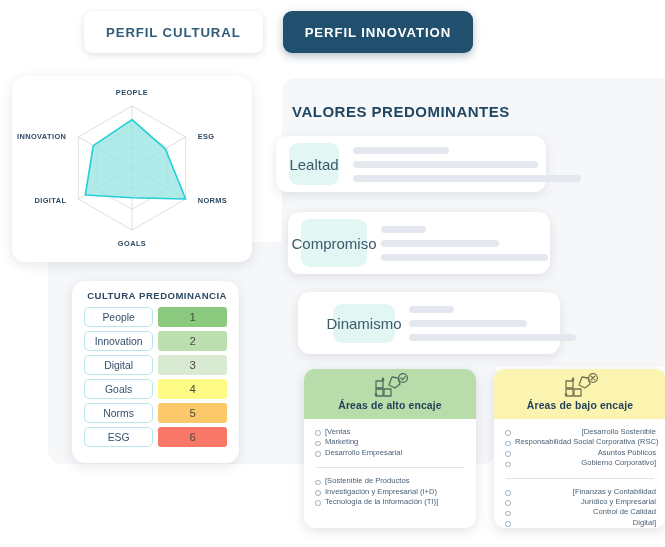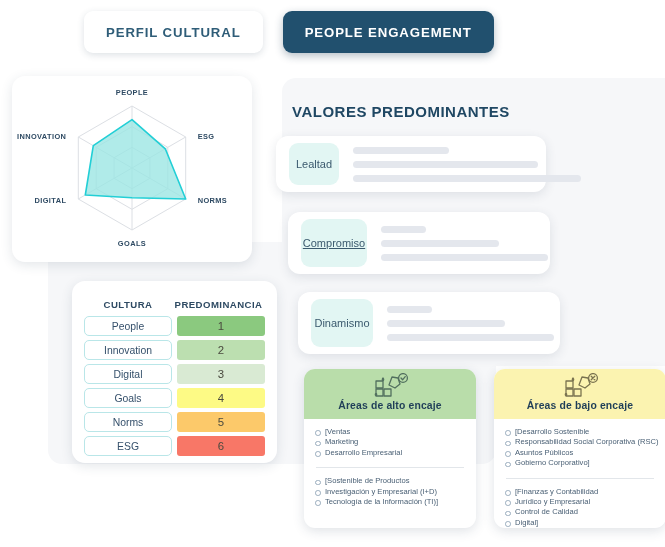--- a/index.html
+++ b/index.html
@@ -49,24 +49,24 @@
   
   .radar-card{
     position:absolute;left:12px;top:76px;width:240px;height:186px;
     background:#fff;border-radius:13px;
     box-shadow:0 3px 12px rgba(40,60,85,.13);
   }
   .radar-card svg{display:block;}
 
   
   .table-card{
-    position:absolute;left:72px;top:281px;width:205px;height:182px;
+    position:absolute;left:72px;top:281px;width:167px;height:182px;
     background:#fff;border-radius:13px;
     box-shadow:0 3px 12px rgba(40,60,85,.13);
-    padding-top:18px;box-sizing:border-box;
+    padding-top:9px;box-sizing:border-box;
   }
   .thead{display:flex;padding:0 12px;margin-bottom:6px;}
   .th{
     font-size:9.6px;font-weight:700;letter-spacing:.45px;
     color:#2e4a63;text-align:center;
   }
   .th.c1{width:88px;}
   .th.c2{width:93px;}
   .trow{display:flex;padding:0 12px;margin-bottom:4px;gap:5px;}
   .cell-name{
@@ -88,42 +88,42 @@
     font-size:15px;font-weight:700;letter-spacing:.5px;color:#1f4763;
   }
   .vcard{
     position:absolute;background:#fff;border-radius:12px;
     box-shadow:0 3px 11px rgba(40,60,85,.12);
     display:flex;align-items:center;padding:0 13px;box-sizing:border-box;
   }
   .vchip{
     background:#e2f6f3;border-radius:9px;
     display:flex;align-items:center;justify-content:center;
-    font-size:11px;color:#3b5a6e;
+    font-size:15px;color:#3b5a6e;
     flex:0 0 auto;box-sizing:border-box;
   }
   .vbars{display:flex;flex-direction:column;gap:7px;margin-left:14px;}
   .bar{height:7px;border-radius:4px;background:#e4e7ed;}
 
   .vcard.v1{left:276px;top:136px;width:270px;height:56px;}
   .vcard.v1 .vchip{width:50px;height:42px;}
   .vcard.v2{left:288px;top:212px;width:262px;height:62px;}
-  .vcard.v2 .vchip{width:66px;height:48px;text-decoration:underline;}
+  .vcard.v2 .vchip{width:66px;height:48px;}
   .vcard.v3{left:298px;top:292px;width:262px;height:62px;}
-  .vcard.v3 .vchip{width:62px;height:48px;}
+  .vcard.v3 .vchip{width:62px;height:39px;margin-left:22px;}
 
   
   .encaje{
     position:absolute;width:172px;height:159px;
     background:#fff;border-radius:11px;
     box-shadow:0 3px 12px rgba(40,60,85,.15);
     overflow:hidden;
   }
   .encaje.high{left:304px;top:369px;}
-  .encaje.low{left:494px;top:369px;}
+  .encaje.low{left:494px;top:369px;text-align:right;}
   .enc-head{
     height:50px;display:flex;flex-direction:column;
     align-items:center;justify-content:flex-start;padding-top:4px;
     box-sizing:border-box;
   }
   .encaje.high .enc-head{background:#b9ddaa;}
   .encaje.low .enc-head{background:#fbf3b0;}
   .enc-title{
     font-size:10.4px;font-weight:700;color:#1f3e58;letter-spacing:.15px;
     margin-top:1px;
@@ -143,21 +143,21 @@
 </head>
 <body>
 
 <div class="stage">
 
   <div class="tabs">
     <div class="tab inactive">
       <span>PERFIL CULTURAL</span>
     </div>
     <div class="tab active">
-      <span>PEOPLE ENGAGEMENT</span>
+      <span>PERFIL INNOVATION</span>
     </div>
   </div>
 
   <div class="backdrop-grey2"></div>
   <div class="backdrop-grey"></div>
 
   <div class="radar-card">
     <svg width="240" height="186" viewBox="0 0 240 186">
       <g id="radar-grid" stroke="#dcdfe4" fill="none" stroke-width="1">
           <polygon points="120.0,71.3 137.9,81.7 137.9,102.3 120.0,112.7 102.1,102.3 102.1,81.7" fill="none" stroke="#dcdfe4" stroke-width="1"></polygon>

